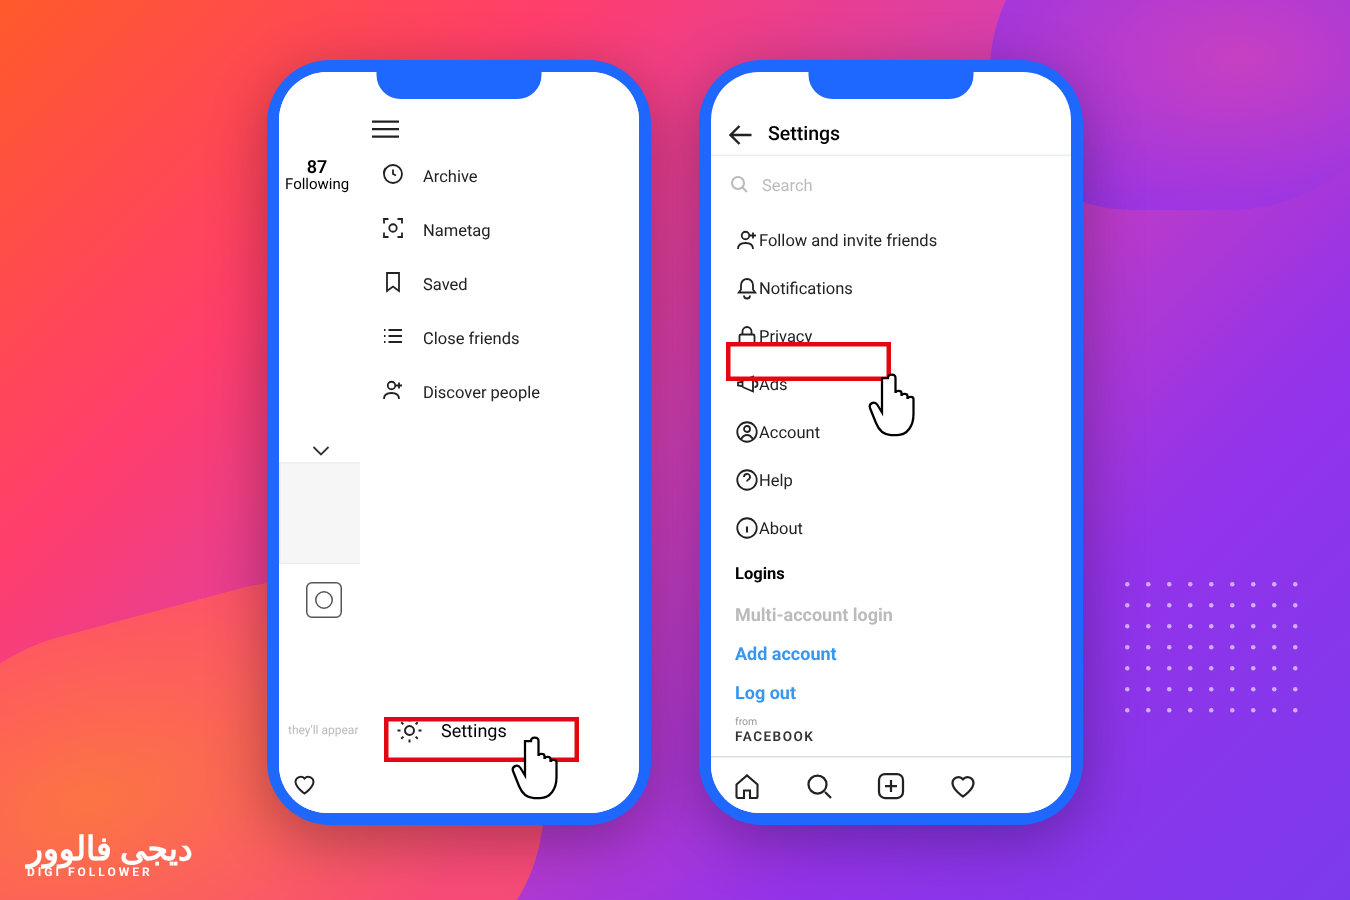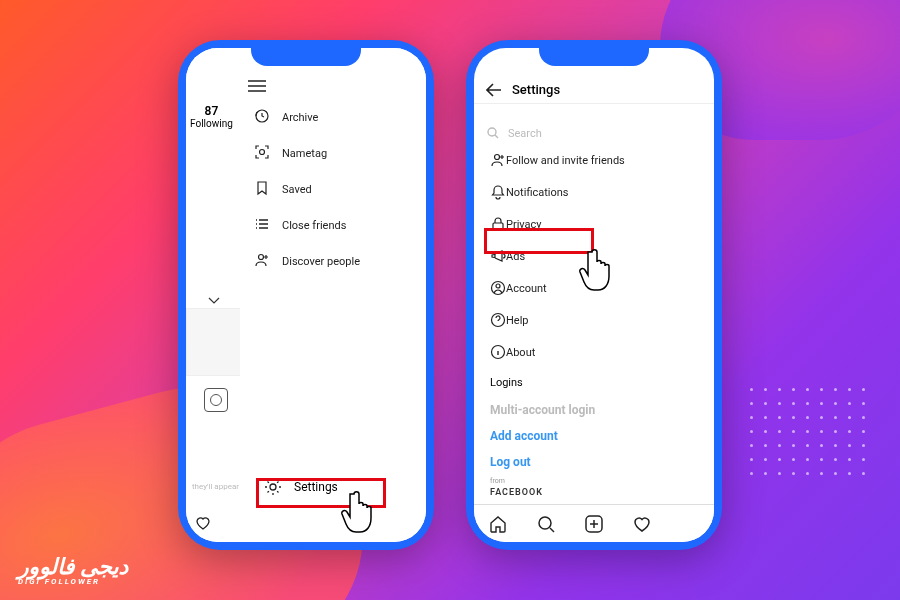--- a/index.html
+++ b/index.html
@@ -1,21 +1,21 @@
 <!DOCTYPE html>
 <html><head>
 <meta charset="utf-8">
 <style>
 *{margin:0;padding:0;box-sizing:border-box;font-family:-apple-system,BlinkMacSystemFont,"Segoe UI",Roboto,sans-serif;}
 body{width:900px;height:600px;overflow:hidden;position:relative;background:linear-gradient(135deg,#ff5a2a 0%,#ff3e6c 25%,#d13fb8 50%,#9333ea 75%,#7c3aed 100%);}
 .bg-shape1{position:absolute;bottom:-80px;left:-60px;width:420px;height:280px;background:radial-gradient(ellipse at 30% 40%,#ff7a3a 0%,#ff4d6e 70%);border-radius:180px 220px 160px 200px;transform:rotate(-15deg);opacity:0.9;}
 .bg-shape2{position:absolute;top:-60px;right:-40px;width:280px;height:200px;background:radial-gradient(ellipse at 60% 50%,#c941c0 0%,#9333ea 80%);border-radius:160px 120px 180px 140px;opacity:0.8;}
 .dots{position:absolute;right:30px;bottom:120px;display:grid;grid-template-columns:repeat(9,8px);grid-template-rows:repeat(7,8px);gap:6px;}
 .dots span{width:3px;height:3px;background:rgba(255,255,255,0.6);border-radius:50%;}
-.logo{position:absolute;left:18px;bottom:14px;color:#fff;font-weight:700;font-style:italic;}
+.logo{position:absolute;left:18px;bottom:14px;color:#fff;font-weight:700;}
 .logo .ar{font-size:22px;letter-spacing:2px;}
 .logo .en{font-size:8px;letter-spacing:2px;margin-top:-2px;}
 .phones{position:absolute;top:40px;left:50%;transform:translateX(-50%);display:flex;gap:32px;}
 .phone{width:256px;height:510px;background:#1e68ff;border-radius:42px;padding:8px;position:relative;box-shadow:0 10px 40px rgba(0,0,0,0.3);}
 .screen{width:100%;height:100%;background:#fff;border-radius:32px;overflow:hidden;position:relative;}
 .notch{position:absolute;top:0;left:50%;transform:translateX(-50%);width:110px;height:26px;background:#1e68ff;border-radius:0 0 16px 16px;z-index:50;}
 
 .p1-profile{position:absolute;left:0;top:0;width:62px;height:100%;background:#fff;border-right:1px solid #eee;}
 .p1-stats{position:absolute;left:4px;top:56px;text-align:center;font-size:10px;}
 .p1-stats .num{font-weight:600;font-size:12px;}
@@ -29,25 +29,25 @@
 .menu-item .ico{width:16px;height:16px;display:flex;align-items:center;justify-content:center;}
 .menu-list{position:absolute;top:50px;left:0;right:0;}
 .p1-settings{position:absolute;bottom:38px;left:12px;right:12px;display:flex;align-items:center;gap:12px;padding:8px 12px;font-size:12px;}
 .highlight-red{position:absolute;border:3px solid #e30613;pointer-events:none;z-index:40;}
 .p1-hl{bottom:34px;left:70px;width:130px;height:30px;}
 .p1-bottom-icons{position:absolute;bottom:10px;left:8px;width:18px;height:18px;}
 
 .p2-header{position:absolute;top:28px;left:0;right:0;height:28px;display:flex;align-items:center;gap:10px;padding:0 12px;border-bottom:1px solid #eee;}
 .p2-header .back{font-size:16px;}
 .p2-header .title{font-size:13px;font-weight:500;}
-.p2-search{position:absolute;top:72px;left:12px;right:12px;height:26px;display:flex;align-items:center;gap:8px;color:#bbb;font-size:11px;}
+.p2-search{position:absolute;top:62px;left:12px;right:12px;height:26px;display:flex;align-items:center;gap:8px;color:#bbb;font-size:11px;}
 .p2-list{position:absolute;top:96px;left:0;right:0;}
 .p2-item{display:flex;align-items:center;padding:8px 16px;font-size:11px;color:#222;}
 .p2-item .ico{width:16px;height:16px;display:flex;align-items:center;justify-content:center;}
-.p2-logins{padding:8px 16px;font-size:11px;font-weight:400;}
+.p2-logins{padding:8px 16px;font-size:11px;font-weight:700;}
 .p2-sub{padding:6px 16px;font-size:12px;font-weight:bold;}
 .p2-gray{color:#bbb;}
 .p2-blue{color:#3797f0;}
 .p2-from{padding:2px 16px;font-size:7px;color:#999;}
 .p2-fb{padding:0 16px 6px;font-size:9px;font-weight:600;letter-spacing:1px;color:#333;}
 .p2-hl{top:180px;left:10px;width:110px;height:26px;}
 .p2-nav{position:absolute;bottom:0;left:0;right:0;height:38px;border-top:1px solid #ddd;display:flex;align-items:center;justify-content:space-around;background:#fff;}
 .p2-nav .nav-ico{width:20px;height:20px;}
 
 .cursor{position:absolute;width:44px;height:52px;z-index:60;pointer-events:none;}

